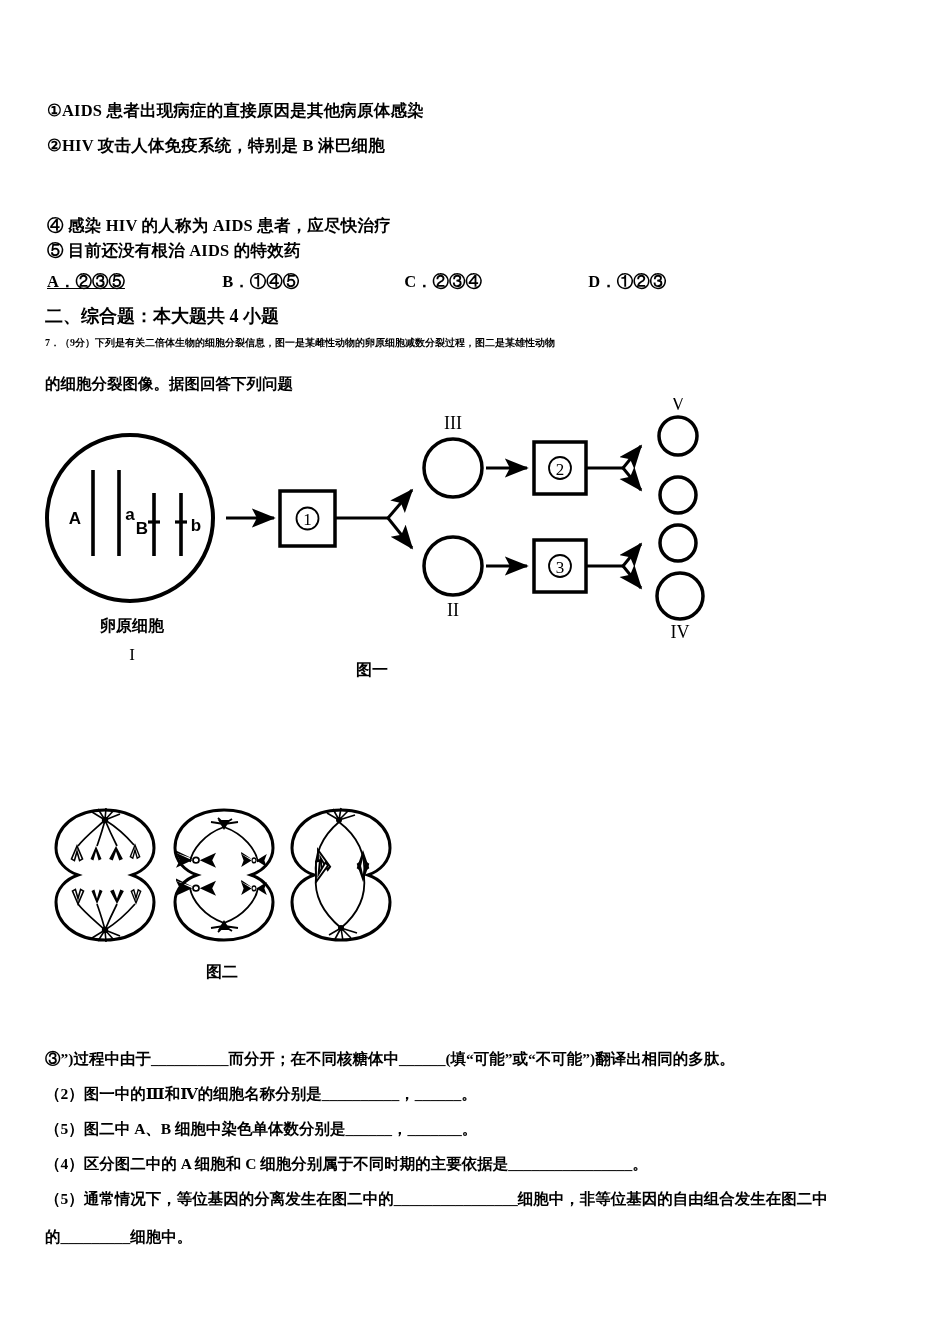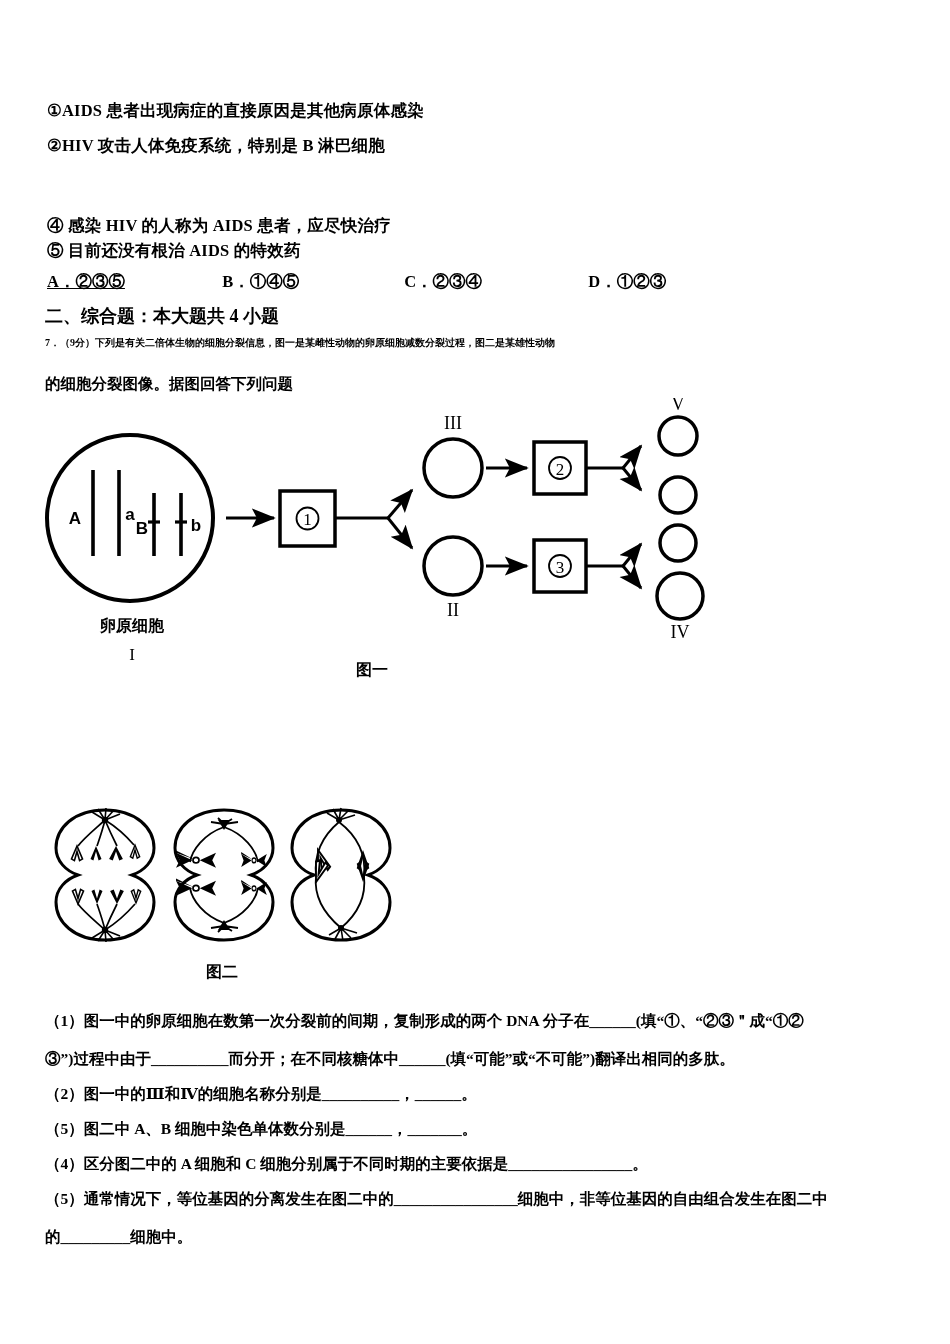--- a/index.html
+++ b/index.html
@@ -383,21 +383,20 @@
           <line x1="293" y1="130" x2="295" y2="143" stroke="#000" stroke-width="1.6"></line>
           <line x1="293" y1="130" x2="303" y2="140" stroke="#000" stroke-width="1.6"></line>
           <line x1="293" y1="130" x2="309" y2="135" stroke="#000" stroke-width="1.6"></line>
         </g>
       </g>
     </svg>
   </div>
 
   <div class="fig-caption" id="fig2-caption">图二</div>
 
-  <div class="subq q1a">（1）图一中的卵原细胞在数第一次分裂前的间期，复制形成的两个 DNA 分子在______(填“①、“②③＂成“①②</div>
   <div class="subq q1b">③”)过程中由于__________而分开；在不同核糖体中______(填“可能”或“不可能”)翻译出相同的多肽。</div>
   <div class="subq q2">（2）图一中的Ⅲ和Ⅳ的细胞名称分别是__________，______。</div>
   <div class="subq q3">（5）图二中 A、B 细胞中染色单体数分别是______，_______。</div>
   <div class="subq q4">（4）区分图二中的 A 细胞和 C 细胞分别属于不同时期的主要依据是________________。</div>
   <div class="subq q5a">（5）通常情况下，等位基因的分离发生在图二中的________________细胞中，非等位基因的自由组合发生在图二中</div>
   <div class="subq q5b">的_________细胞中。</div>
 
 </div>
 
 </body></html>

